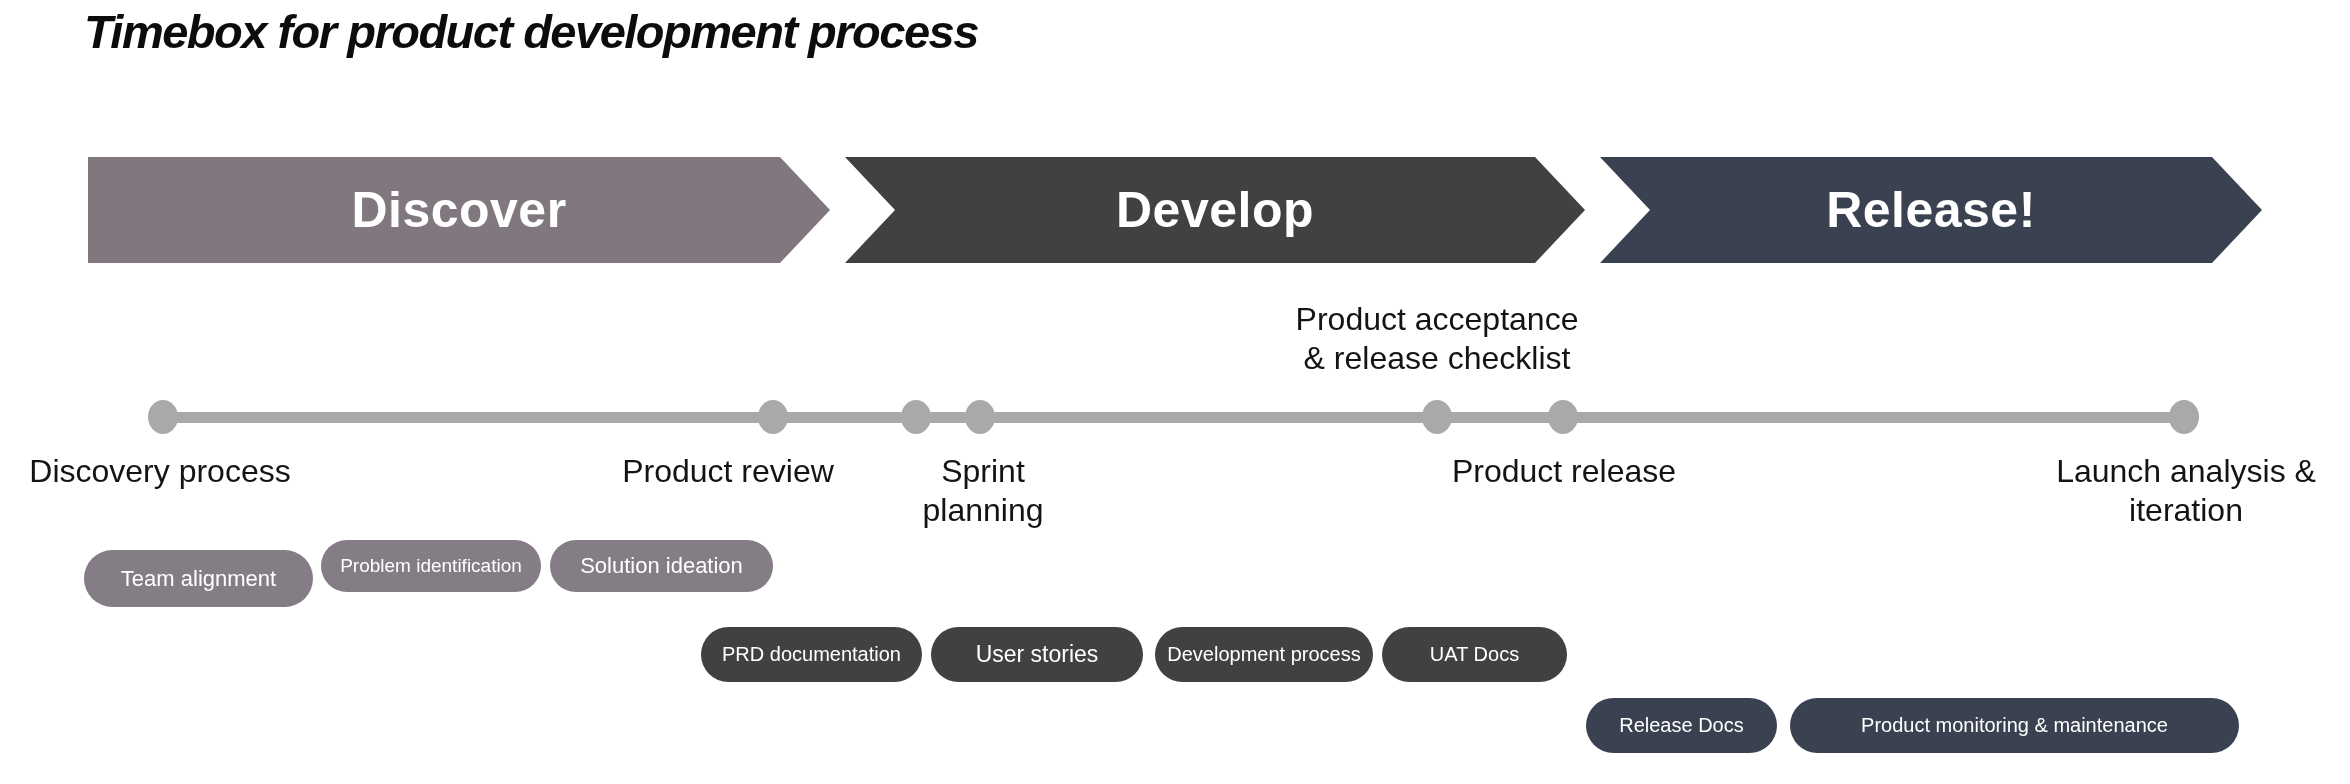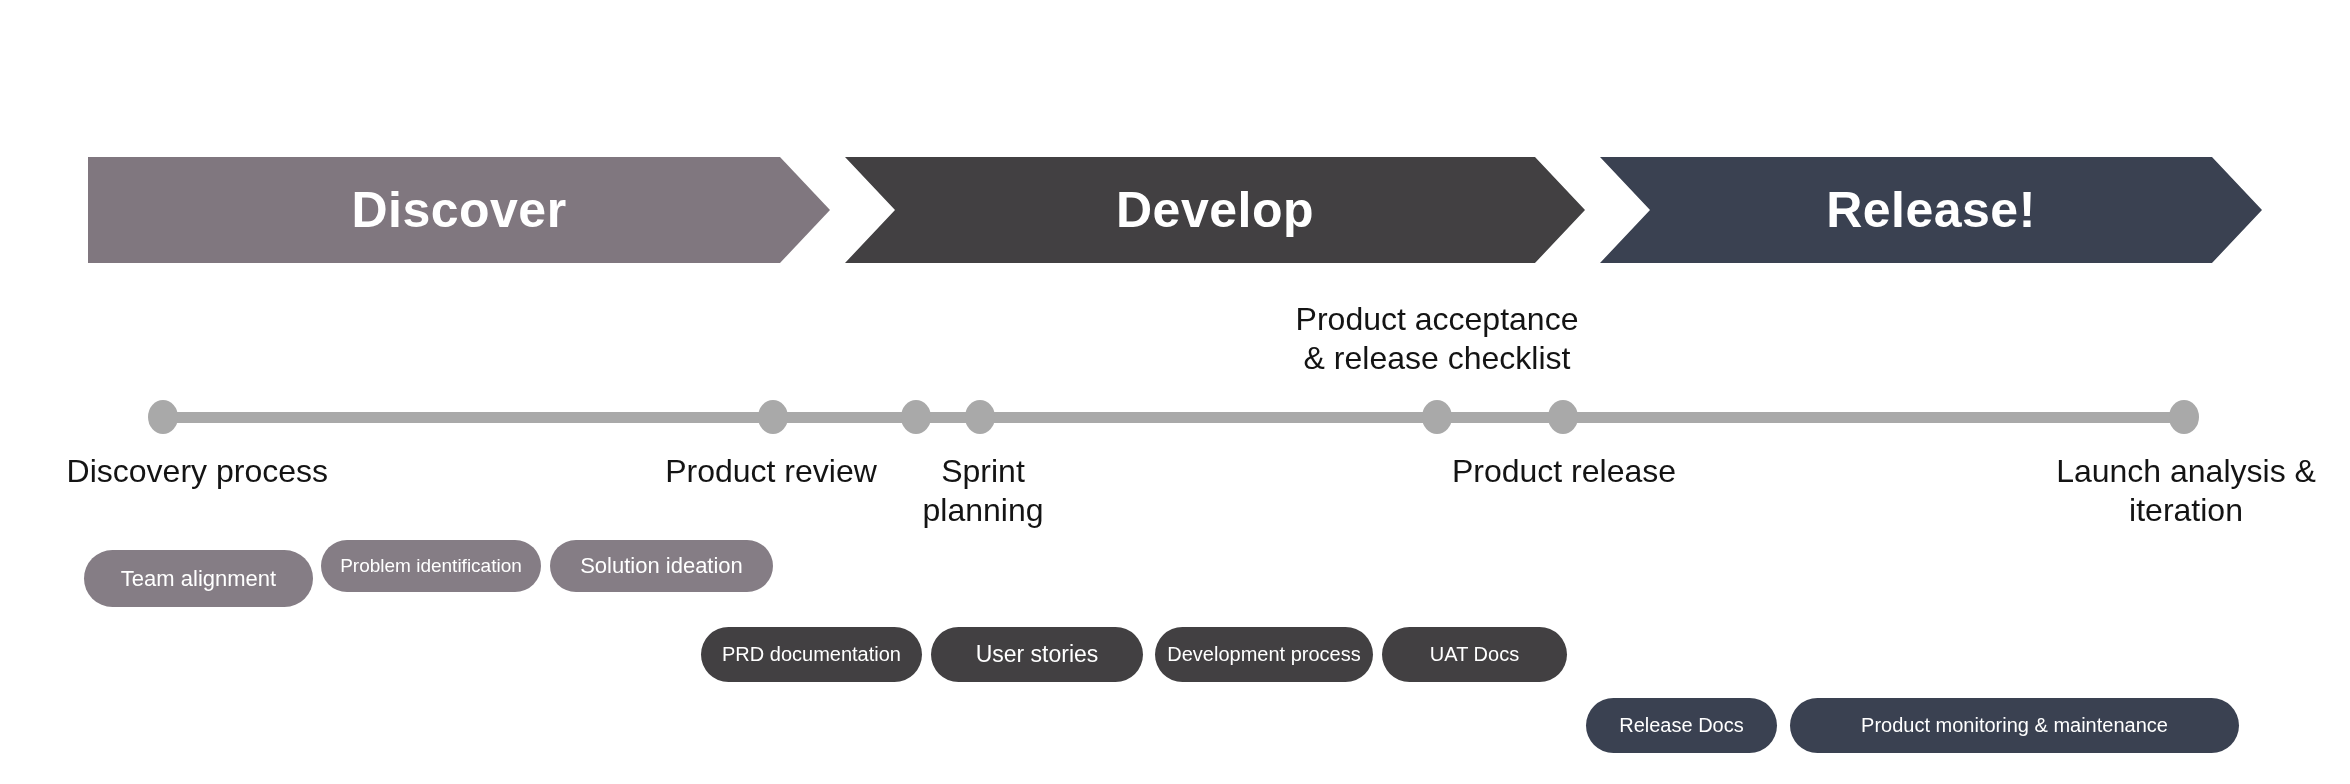--- a/index.html
+++ b/index.html
@@ -31,20 +31,21 @@
   .pill {
     position:absolute; display:flex; align-items:center; justify-content:center;
     color:#ffffff; border-radius:999px; white-space:nowrap; font-weight:400;
   }
 </style>
 </head>
 <body>
 
 <div class="canvas">
 
+  <div class="title">Timebox for product development process</div>
 
   <div class="phase phase-first" style="left: 88px; width: 742px; background: rgb(128, 119, 127);">
     <span>Discover</span>
   </div>
   <div class="phase phase-chevron" style="left: 845px; width: 740px; background: rgb(66, 64, 66);">
     <span>Develop</span>
   </div>
   <div class="phase phase-chevron" style="left: 1600px; width: 662px; background: rgb(58, 65, 81);">
     <span>Release!</span>
   </div>
@@ -56,25 +57,25 @@
 
   <div class="tl-line" style="background: rgb(169, 169, 169);"></div>
   <div class="dot" style="left: 148px; background: rgb(169, 169, 169);"></div>
   <div class="dot" style="left: 758px; background: rgb(169, 169, 169);"></div>
   <div class="dot" style="left: 901px; background: rgb(169, 169, 169);"></div>
   <div class="dot" style="left: 965px; background: rgb(169, 169, 169);"></div>
   <div class="dot" style="left: 1422px; background: rgb(169, 169, 169);"></div>
   <div class="dot" style="left: 1548px; background: rgb(169, 169, 169);"></div>
   <div class="dot" style="left: 2169px; background: rgb(169, 169, 169);"></div>
 
-  <div class="lbl" style="left:8px; top:452px; width:320px;text-align:right;">
+  <div class="lbl" style="left:0px; top:452px; width:320px;">
     <div>Discovery process</div>
     <div></div>
   </div>
-  <div class="lbl" style="left:571px; top:452px; width:400px;text-align:center;">
+  <div class="lbl" style="left:528px; top:452px; width:400px;text-align:center;">
     <div>Product review</div>
     <div></div>
   </div>
   <div class="lbl" style="left:833px; top:452px; width:300px;">
     <div>Sprint</div>
     <div>planning</div>
   </div>
   <div class="lbl" style="left:1364px; top:452px; width:400px;">
     <div>Product release</div>
     <div></div>

